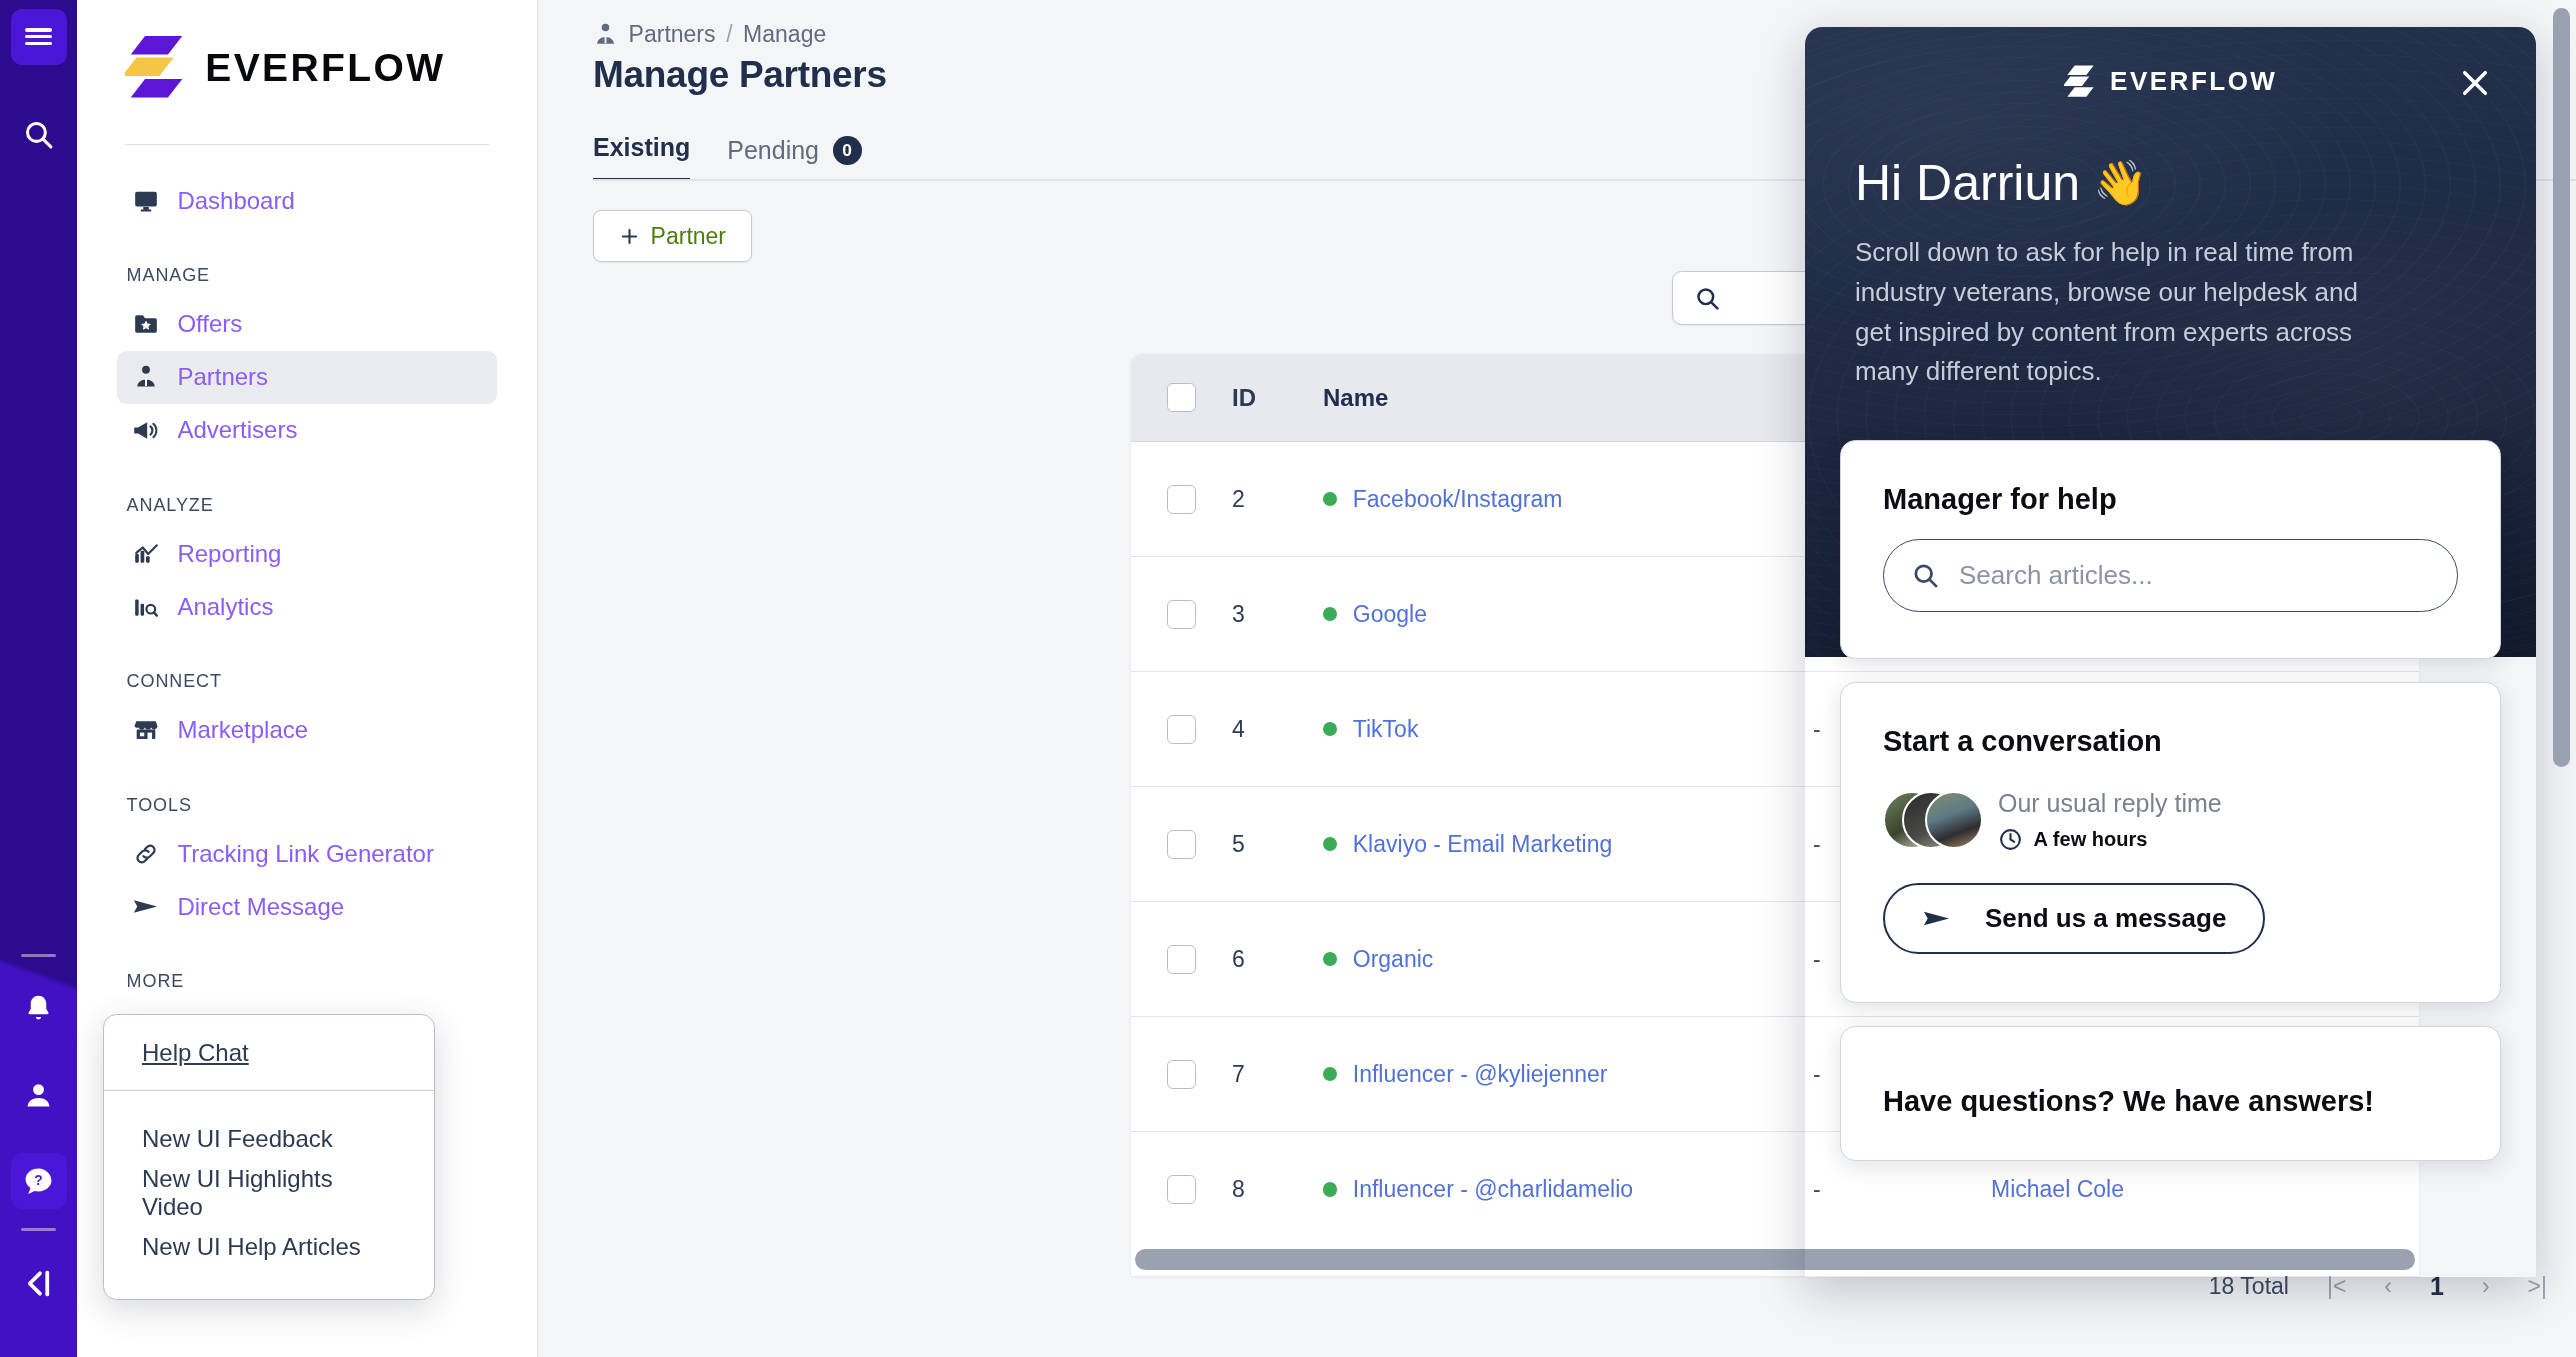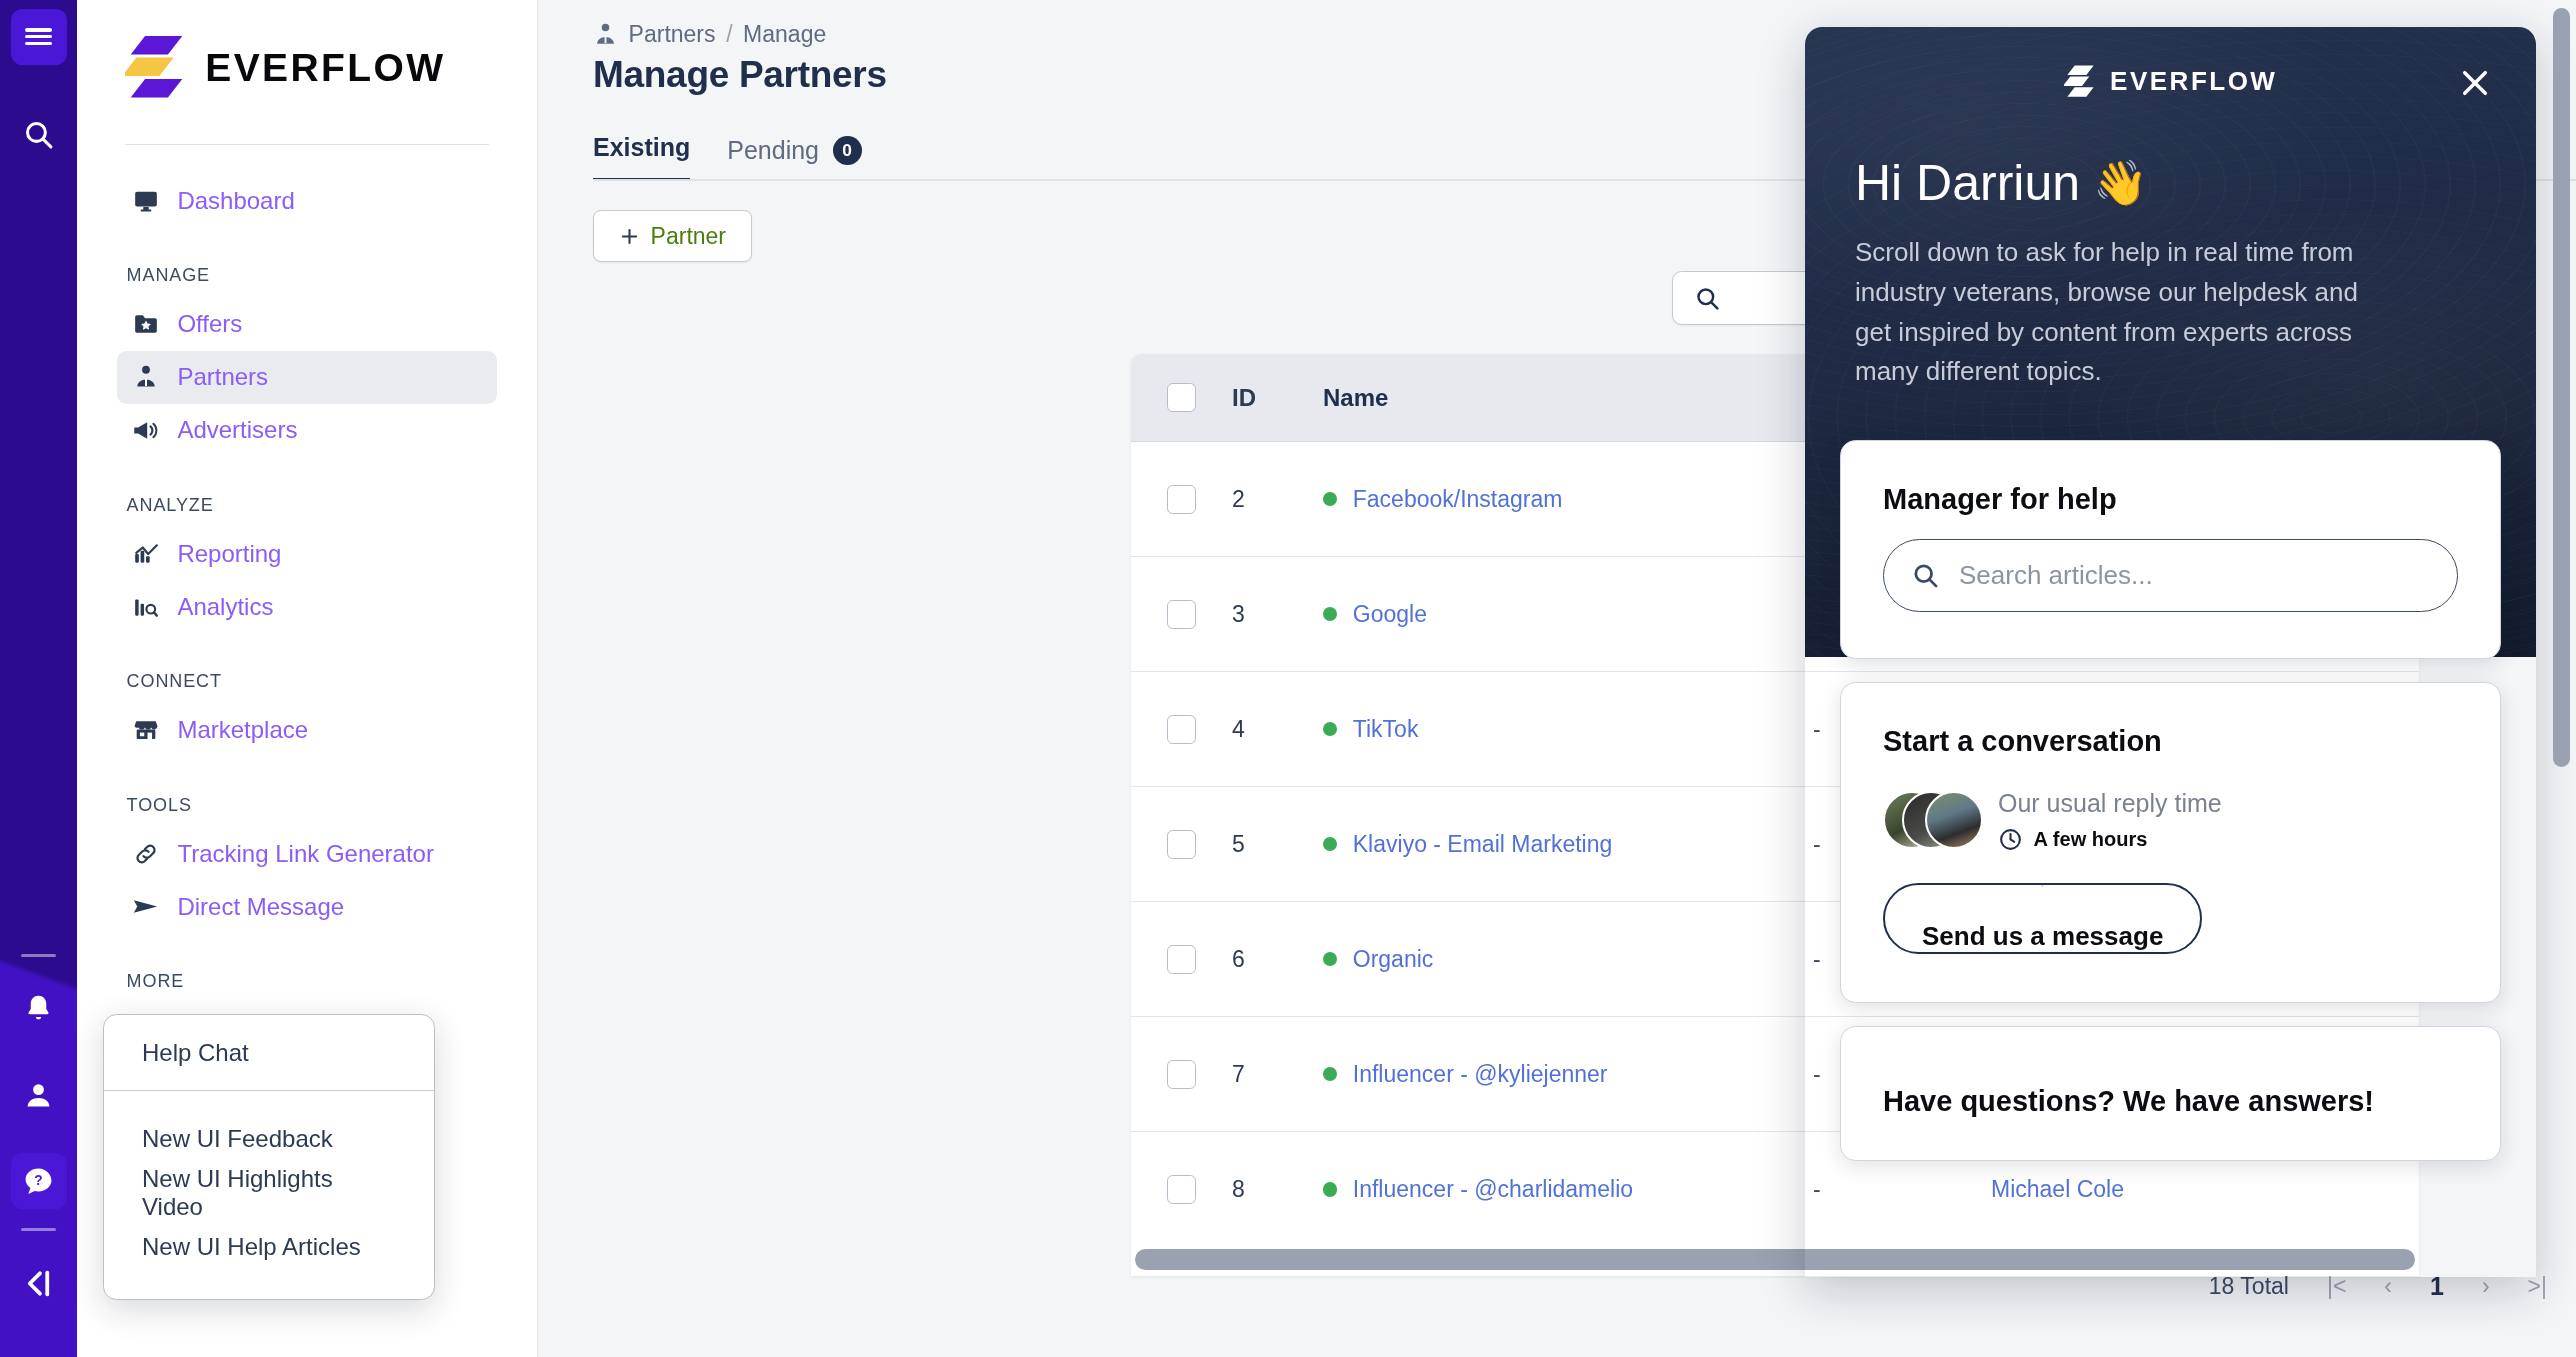--- a/index.html
+++ b/index.html
@@ -63,21 +63,21 @@
   .nav-ico { width: 27px; height: 27px; display: flex; align-items: center; justify-content: center; flex: 0 0 27px; }
   .nav-ico svg { display: block; }
 
   
   .popover {
     position: absolute; left: 103px; top: 1014px; width: 332px;
     background: #fff; border: 1.4px solid #b9bec8; border-radius: 13.5px;
     box-shadow: 0 9.6px 33px rgba(20,25,40,.16); z-index: 60; overflow: hidden;
   }
   .pop-item { padding: 0 38px; height: 54px; display: flex; align-items: center; font-size: 24px; color: #2c3a52; }
-  .pop-item.first { height: 75px; }
+  .pop-item.first { height: 75px; text-decoration: underline; }
   .pop-divider { height: 1.4px; background: #c8ccd5; }
   .pop-block { padding: 21px 0 25px 0; }
 
   
   .main { position: absolute; left: 538px; top: 0; right: 0; height: 1357px; background: #f4f5f7; }
   .crumb { display: flex; align-items: center; gap: 10.6px; padding: 21px 0 0 55px; font-size: 23px; color: #5e6b80; }
   .crumb-sep { color: #9aa3b2; }
   .page-title { padding: 5.8px 0 0 55px; font-size: 37px; font-weight: 700; color: #20304c; letter-spacing: -0.3px; }
 
   .tabs { display: flex; align-items: flex-end; gap: 37px; padding: 37px 0 0 55px; position: relative; }
@@ -197,21 +197,21 @@
     border: 2.9px solid #fff; overflow: hidden;
   }
   .av1 { left: 0;  background: linear-gradient(150deg,#6f7f5e,#39452c 55%,#d9d2c4); }
   .av2 { left: 19px; background: linear-gradient(150deg,#2a2a2a,#4a4a48 60%,#9aa08d); }
   .av3 { left: 42px; background: linear-gradient(160deg,#7f8f6b 0%, #5f7a86 40%, #2d2d2f 70%, #b08a66 100%); }
   .reply-top { font-size: 25px; color: #7a8291; }
   .reply-val { font-size: 20px; font-weight: 700; color: #0b0d12; display: flex; align-items: center; gap: 10.6px; margin-top: 8.7px; }
   .btn-send {
     display: inline-flex; align-items: center; gap: 34px;
     height: 71px; padding: 0 37px; border: 2.4px solid #20304c; border-radius: 37px;
-    font-size: 26px; font-weight: 700; color: #0b0d12; margin-top: 31px; flex-direction: column;
+    font-size: 26px; font-weight: 700; color: #0b0d12; margin-top: 31px;
   }
   .card-faq-title { font-size: 29px; font-weight: 700; color: #0b0d12; }
 
   
   .vscroll {
     position: absolute; right: 5.8px; top: 7.7px; width: 17.3px; height: 759px;
     background: #9aa2b1; border-radius: 8.7px; z-index: 90;
   }
 </style>
 </head>

